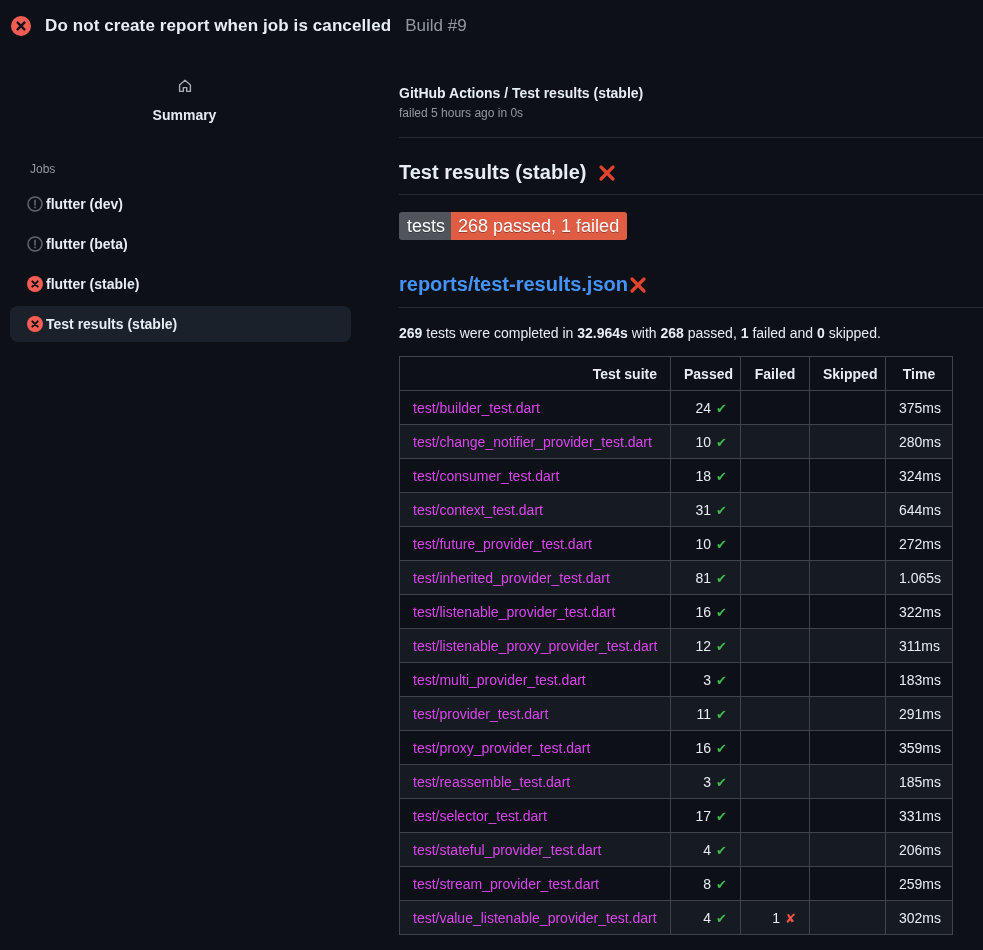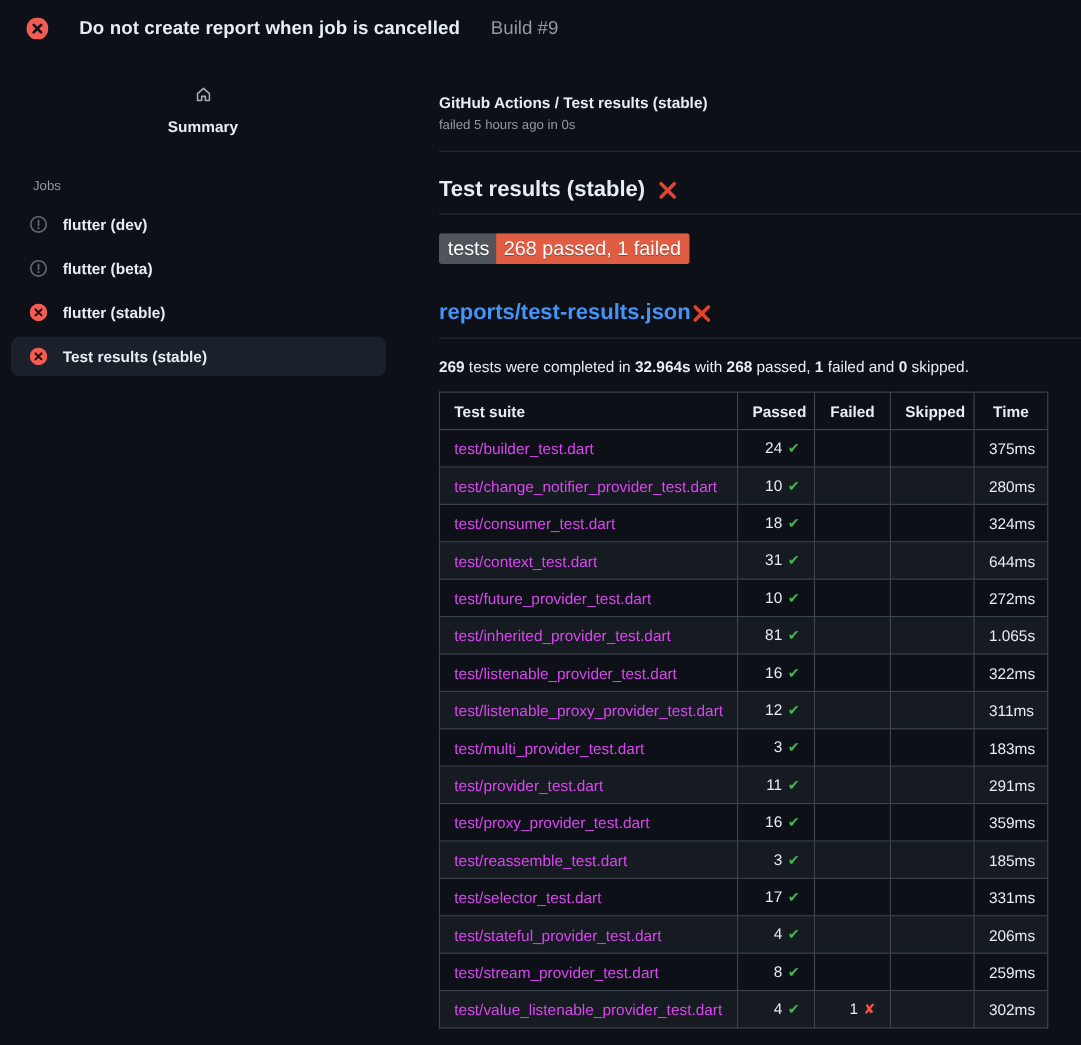--- a/index.html
+++ b/index.html
@@ -4,31 +4,31 @@
 <style>
   * { margin:0; padding:0; box-sizing:border-box; }
   html,body { width:983px; height:950px; overflow:hidden; }
   body {
     background:#0d1117;
     color:#e6edf3;
     font-family:"Liberation Sans","DejaVu Sans",sans-serif;
     font-size:14px;
   }
   
-  .top-header { display:flex; align-items:flex-start; gap:28px; padding:16px 24px 12px 24px; }
+  .top-header { display:flex; align-items:flex-start; gap:14px; padding:16px 24px 12px 11px; }
   .top-title { font-size:17px; font-weight:700; letter-spacing:.1px; }
   .top-build { font-size:17px; font-weight:400; color:#9198a1; }
   
   .layout { display:flex; align-items:flex-start; }
   .sidebar { width:399px; flex:none; padding-top:21px; }
   .summary-item { display:flex; align-items:center; gap:13px; margin:0 48px 0 10px;
                   padding:9px 12px 9px 20px; border-radius:8px; font-weight:600; cursor:pointer;flex-direction:column; }
   .jobs-label { margin:30px 0 10px 30px; font-size:12px; color:#9198a1; }
   .jobs-list { margin:0 48px 0 10px; }
-  .side-item { display:flex; align-items:center; gap:14px; padding:10px 12px 10px 17px;
+  .side-item { display:flex; align-items:center; gap:3px; padding:10px 12px 10px 17px;
                border-radius:8px; margin-bottom:4px; font-weight:600; cursor:pointer; }
   .side-item.selected { background:#1b212b; }
   .icon16 { width:16px; height:16px; flex:none; display:block; }
   .icon20 { width:20px; height:20px; flex:none; display:block; }
   
   .main { flex:1; min-width:0; padding-top:37px; }
   .breadcrumb { font-weight:700; font-size:14px; }
   .status-line { font-size:12px; color:#9198a1; margin-top:5px; }
   .divider { border:none; border-top:1px solid #262c36; margin:17px 0 0 0; }
   .section-head { display:flex; align-items:center; gap:11px; margin-top:23px;
@@ -44,21 +44,21 @@
                  padding-bottom:11px; border-bottom:1px solid #262c36;
                  font-size:20px; font-weight:600; }
   .report-link { color:#4493f8; text-decoration:none; cursor:pointer; }
   .summary-text { margin-top:17px; font-size:14px; color:#e6edf3; }
   .summary-text b { font-weight:700; }
   
   table.results { margin-top:15px; border-collapse:collapse; table-layout:fixed;
                   width:553px; font-size:14px; }
   .results th, .results td { border:1px solid #3d444d; padding:6px 13px; height:34px; }
   .results th { font-weight:700; color:#e6edf3; }
-  .results th.col-suite { text-align:left; }
+  .results th.col-suite { text-align:right; }
   .results td { text-align:right; color:#e6edf3; white-space:nowrap; }
   .results td.cell-suite { text-align:left; }
   .results tbody tr:nth-child(even) { background:#161b22; }
   .suite-link { color:#d946ef; text-decoration:none; cursor:pointer; }
   .check-glyph { font-family:"DejaVu Sans",sans-serif; color:#3fb950; font-size:13px; margin-left:5px; }
   .cross-glyph { font-family:"DejaVu Sans",sans-serif; color:#f85149; font-size:13px; margin-left:5px; font-weight:700; }
 </style>
 </head>
 <body>
 

